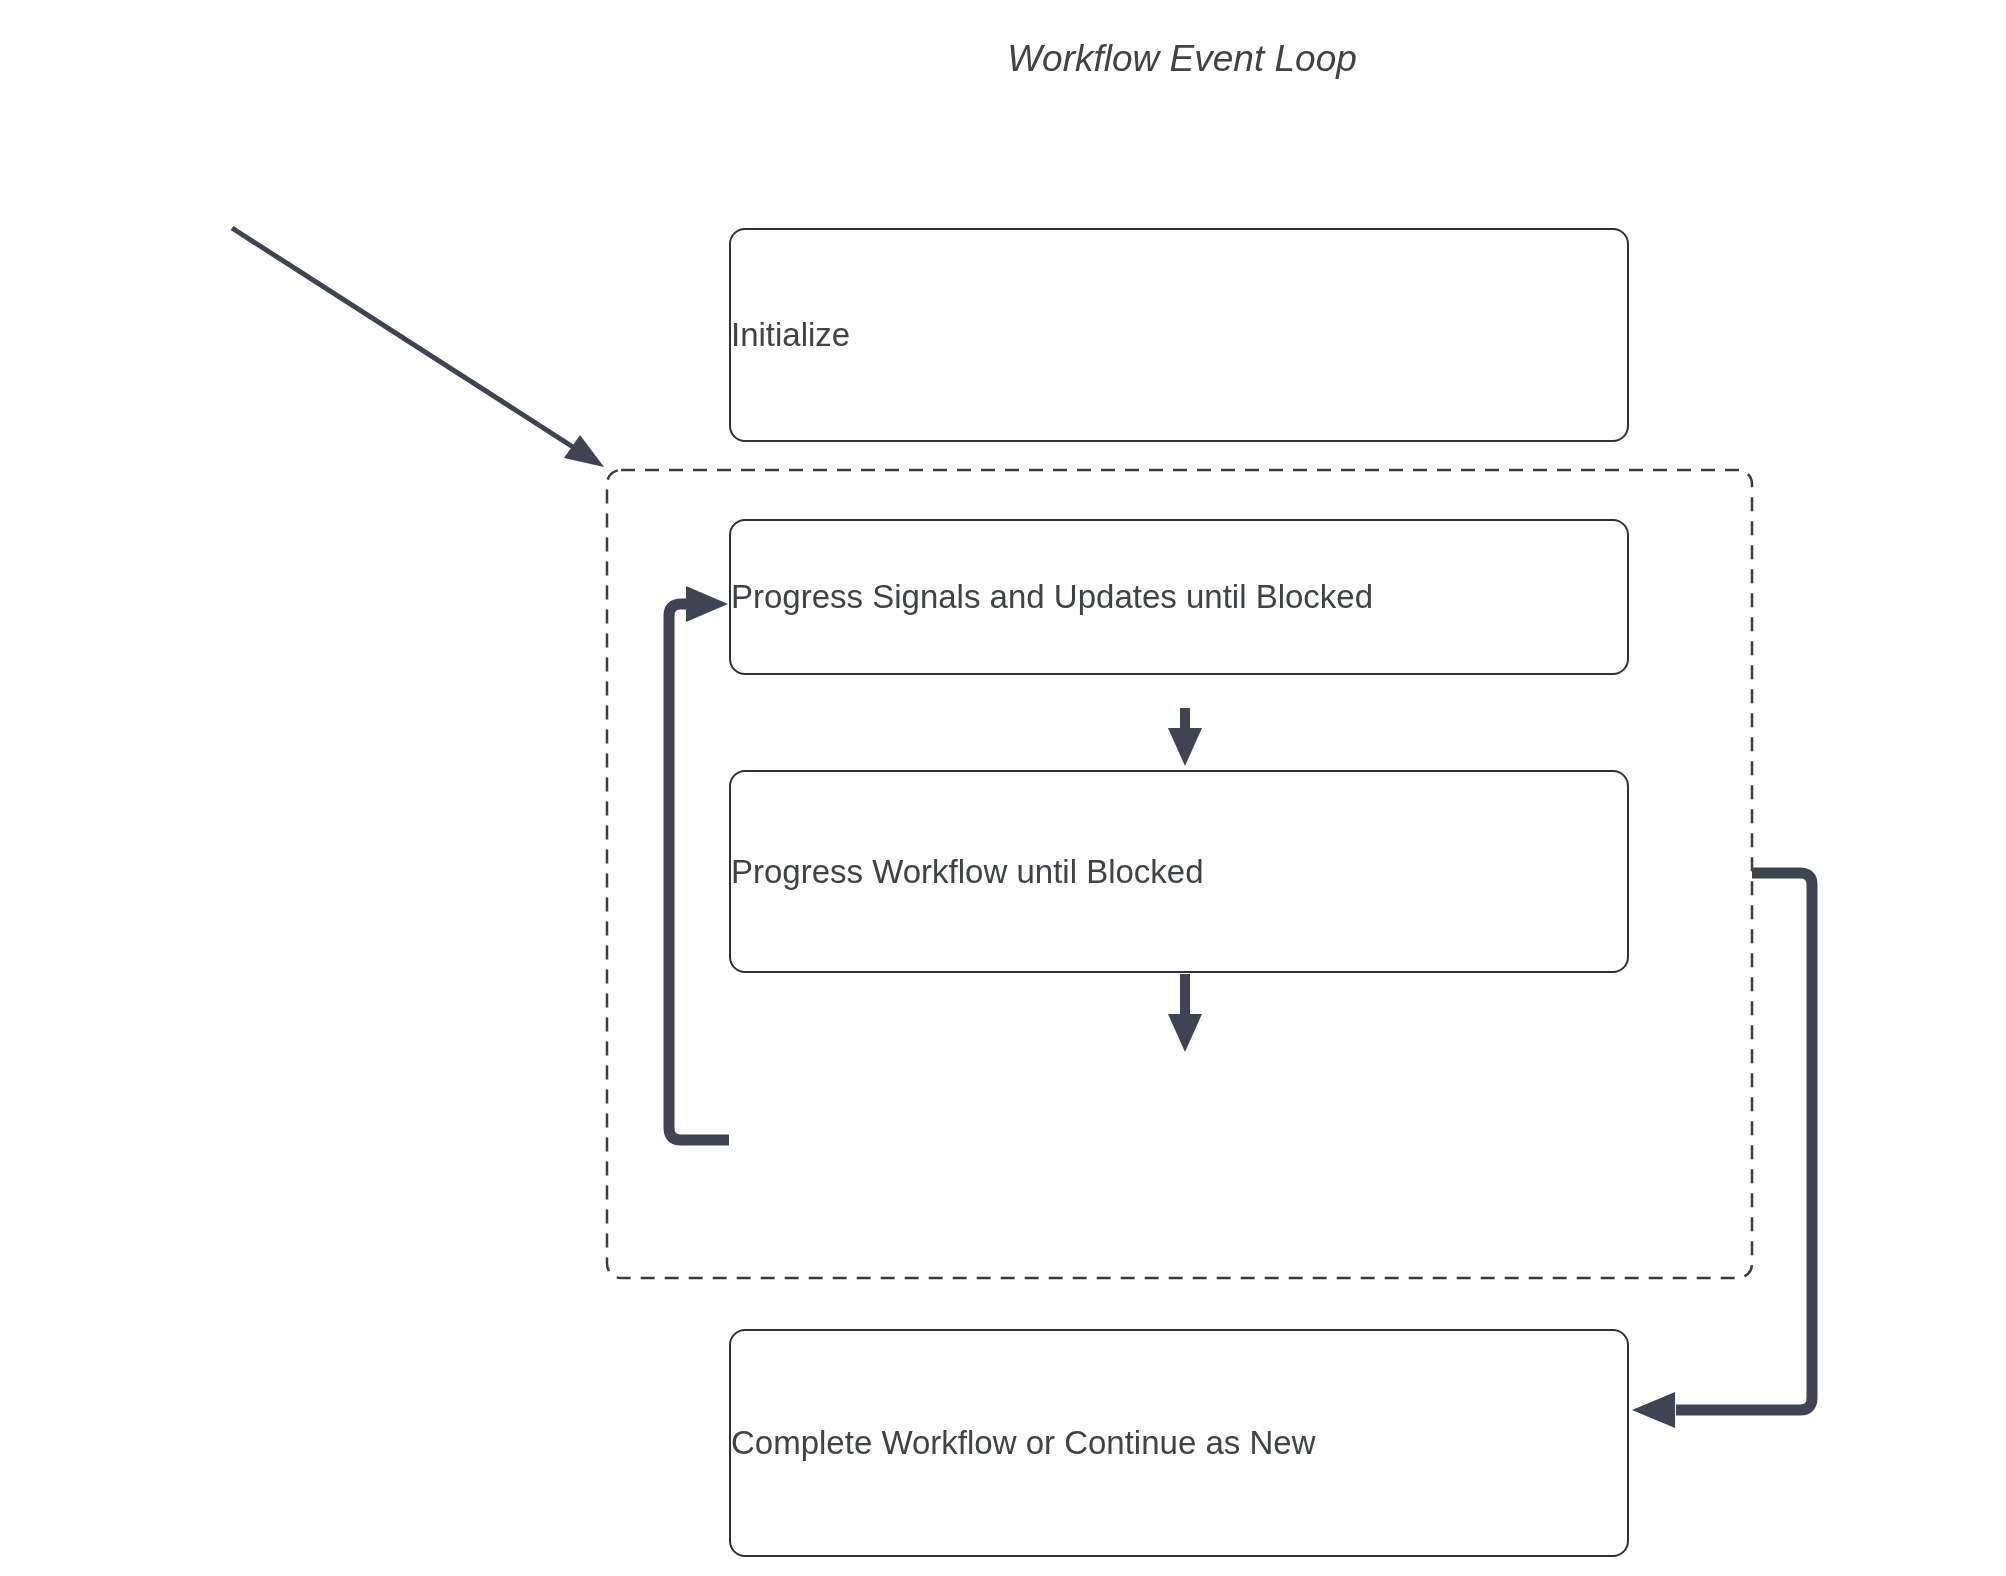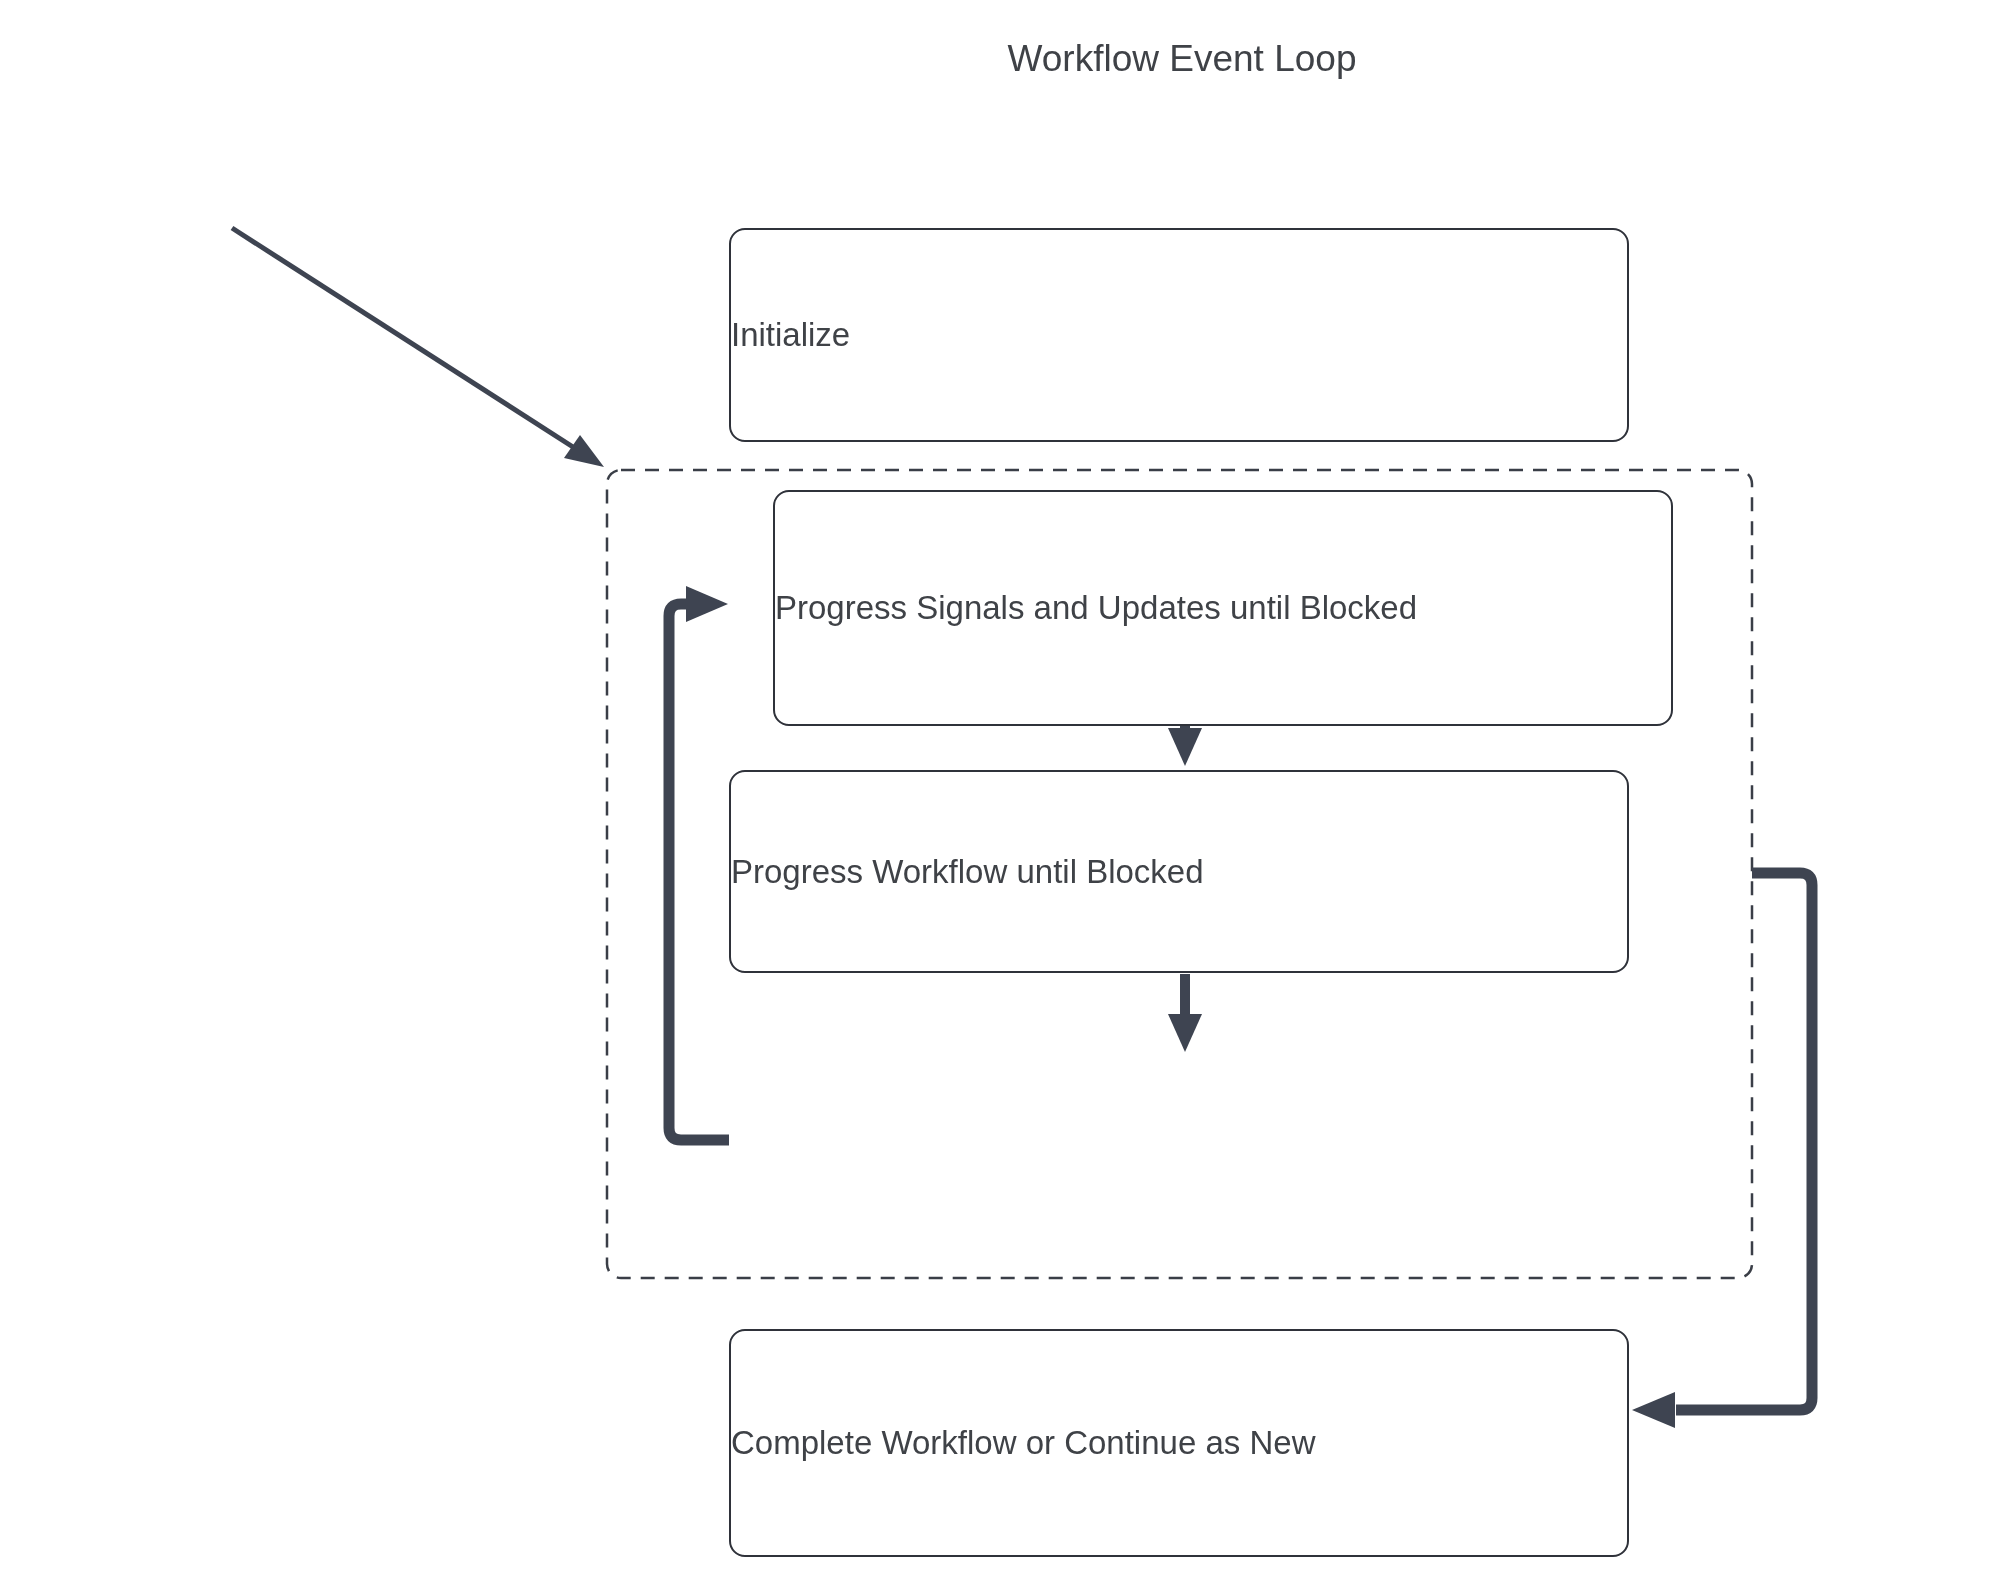--- a/index.html
+++ b/index.html
@@ -25,41 +25,41 @@
   .conn{stroke:var(--connector);fill:none;stroke-width:11;}
   .conn-head{fill:var(--connector);stroke:none;}
   .thin-line{stroke:var(--connector);fill:none;stroke-width:5;}
   .stem{stroke:var(--connector);fill:none;stroke-width:10;}
   .dashed-rect{
     stroke:var(--dashed-border);fill:none;stroke-width:2.5;
     stroke-dasharray:14 10;
   }
   .diagram-title{
     position:absolute;top:38px;left:1182px;transform:translateX(-50%);
-    font-size:37px;white-space:nowrap;
+    font-size:37px;font-style:italic;white-space:nowrap;
     color:var(--text);z-index:2;
   }
   .annotation{
     position:absolute;left:22px;top:136px;width:296px;
     font-size:32px;line-height:1.32;text-align:center;
     color:var(--text);z-index:2;
   }
   .node{
     position:absolute;left:729px;width:900px;
     box-sizing:border-box;
     border:2px solid var(--node-border);
     border-radius:16px;
     background:var(--background);
     display:flex;align-items:center;
     text-align:center;
     font-size:33px;color:var(--text);
     z-index:1;
   }
   .node-initialize{top:228px;height:214px;}
-  .node-progress-signals{top:490px;height:236px;margin-left:44px;}
+  .node-progress-signals{top:519px;height:156px;}
   .node-progress-workflow{top:770px;height:203px;}
   .node-execute-queries{top:1053px;height:194px;}
   .node-complete{top:1329px;height:228px;}
 </style>
 </head>
 <body>
 
 <div class="canvas">
 
   <div class="diagram-title">Workflow Event Loop</div>

